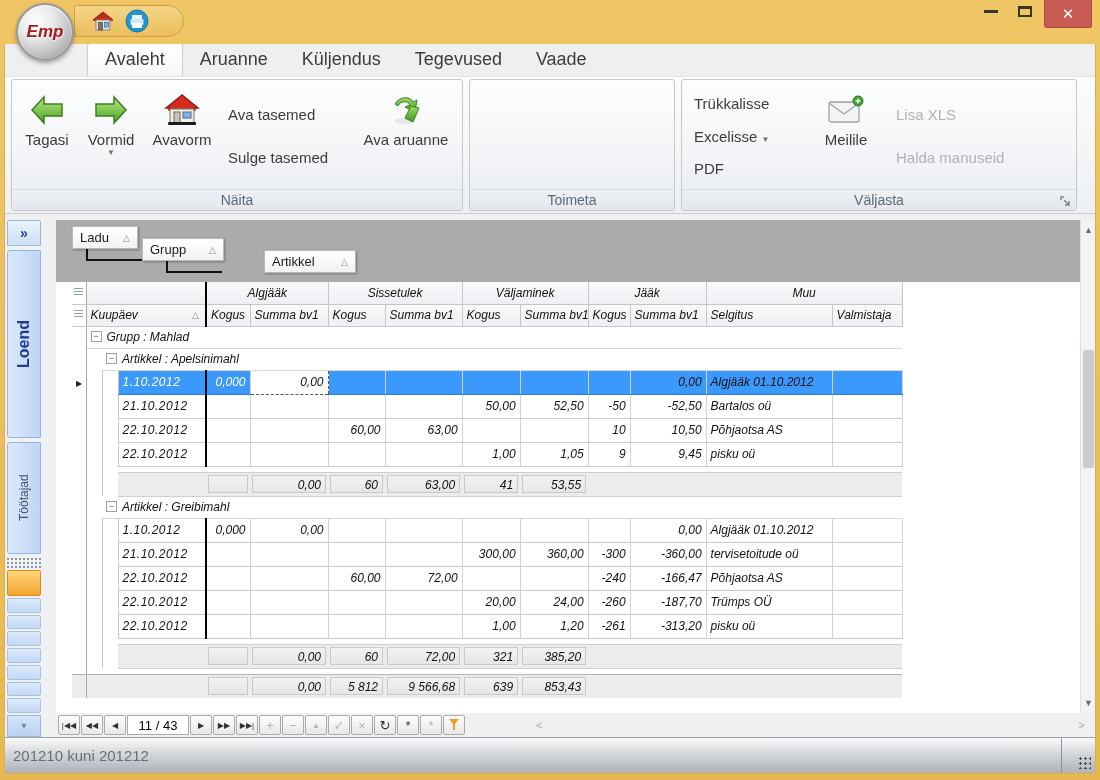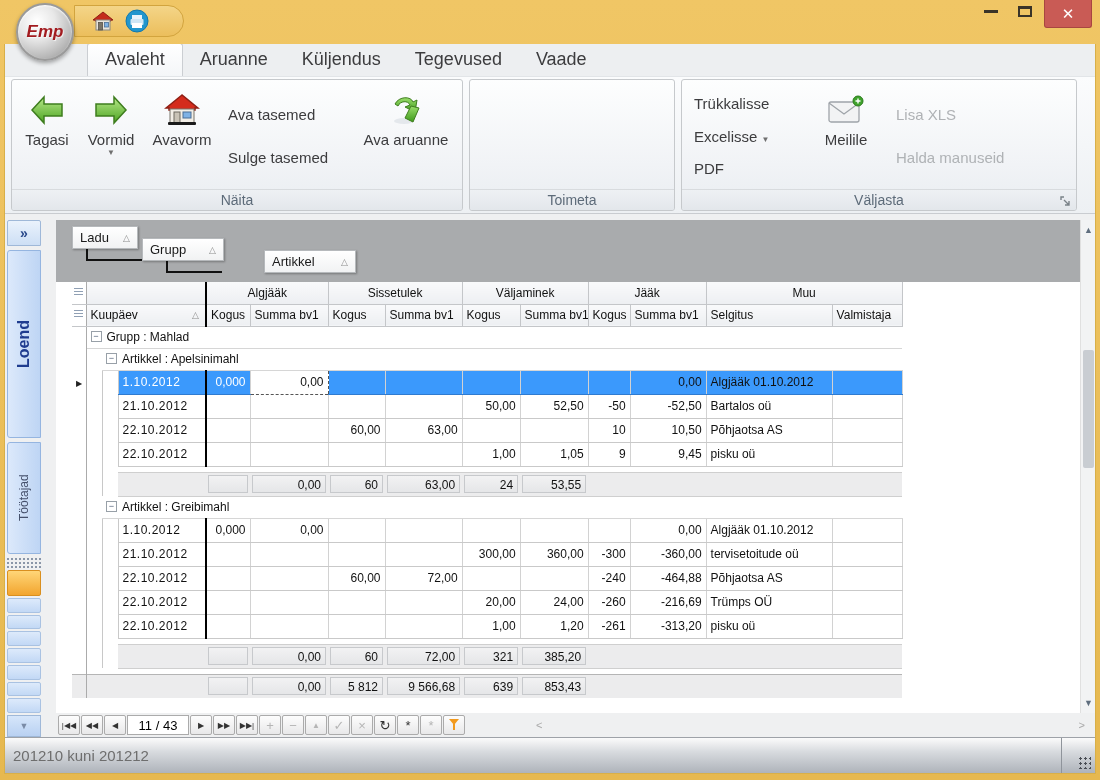--- a/index.html
+++ b/index.html
@@ -61,21 +61,21 @@
   .gz-inner { position:absolute; left:0; top:0; right:15px; bottom:0; }
 
   
   .gpanel { height:62px; background:#A9ABAD; position:relative; }
   .gb-box { position:absolute; height:23px; background:linear-gradient(#FFFFFF,#F1F2F3); border:1px solid #B6B9BC; box-shadow:1px 1px 2px rgba(0,0,0,.3); font-size:13px; color:#1A1A1A; display:flex; align-items:center; justify-content:space-between; padding:0 7px; cursor:pointer; }
   .gb-box .tri { margin-left:12px; }
   .conn { position:absolute; border-left:2px solid #111; border-bottom:2px solid #111; }
   .tri { color:#8E8E8E; font-size:9px; }
 
   
-  .tablewrap { margin-left:16px; }
+  .tablewrap { margin-left:16px;font-style:italic; }
   table.grid { border-collapse:collapse; table-layout:fixed; width:830px; font-size:12px; color:#111; }
   table.grid td { overflow:hidden; white-space:nowrap; }
   .hband td, .hrow td { background:linear-gradient(#F9FAFB,#EDEFF2); border-right:1px solid #C4C6C9; border-bottom:1px solid #C4C6C9; height:22px; padding:0 4px; }
   .hband td.bcell { text-align:center; }
   .hrow td { text-align:left; }
   td.blackr { border-right:2px solid #000 !important; }
   .hicon { display:inline-block; width:9px; height:9px; background:repeating-linear-gradient(#90A0B4 0 1px, transparent 1px 3px); }
   .hdate { position:relative; }
   .hdate .tri { position:absolute; right:6px; top:5px; }
   td.c-ind { border-right:1px solid #ABABAB; background:#fff; text-align:center; padding:0; }
@@ -451,21 +451,21 @@
                       <td class="num">
                         <span class="fbox">0,00</span>
                       </td>
                       <td class="num">
                         <span class="fbox">60</span>
                       </td>
                       <td class="num">
                         <span class="fbox">63,00</span>
                       </td>
                       <td class="num">
-                        <span class="fbox">24</span>
+                        <span class="fbox">41</span>
                       </td>
                       <td class="num">
                         <span class="fbox">53,55</span>
                       </td>
                       <td></td>
                       <td></td>
                       <td></td>
                       <td></td>
                     </tr>
                     <tr class="grow">
@@ -510,37 +510,37 @@
                       <td class="tree"></td>
                       <td class="tree"></td>
                       <td class="c-date">22.10.2012</td>
                       <td class="c-k1 num"></td>
                       <td class="c-s1 num"></td>
                       <td class="c-k2 num">60,00</td>
                       <td class="c-s2 num">72,00</td>
                       <td class="c-k3 num"></td>
                       <td class="c-s3 num"></td>
                       <td class="c-k4 num">-240</td>
-                      <td class="c-s4 num">-464,88</td>
+                      <td class="c-s4 num">-166,47</td>
                       <td class="c-sel">Põhjaotsa AS</td>
                       <td class="c-val"></td>
                     </tr>
                     <tr class="drow">
                       <td class="c-ind"></td>
                       <td class="tree"></td>
                       <td class="tree"></td>
                       <td class="c-date">22.10.2012</td>
                       <td class="c-k1 num"></td>
                       <td class="c-s1 num"></td>
                       <td class="c-k2 num"></td>
                       <td class="c-s2 num"></td>
                       <td class="c-k3 num">20,00</td>
                       <td class="c-s3 num">24,00</td>
                       <td class="c-k4 num">-260</td>
-                      <td class="c-s4 num">-216,69</td>
+                      <td class="c-s4 num">-187,70</td>
                       <td class="c-sel">Trümps OÜ</td>
                       <td class="c-val"></td>
                     </tr>
                     <tr class="drow">
                       <td class="c-ind"></td>
                       <td class="tree"></td>
                       <td class="tree"></td>
                       <td class="c-date">22.10.2012</td>
                       <td class="c-k1 num"></td>
                       <td class="c-s1 num"></td>

